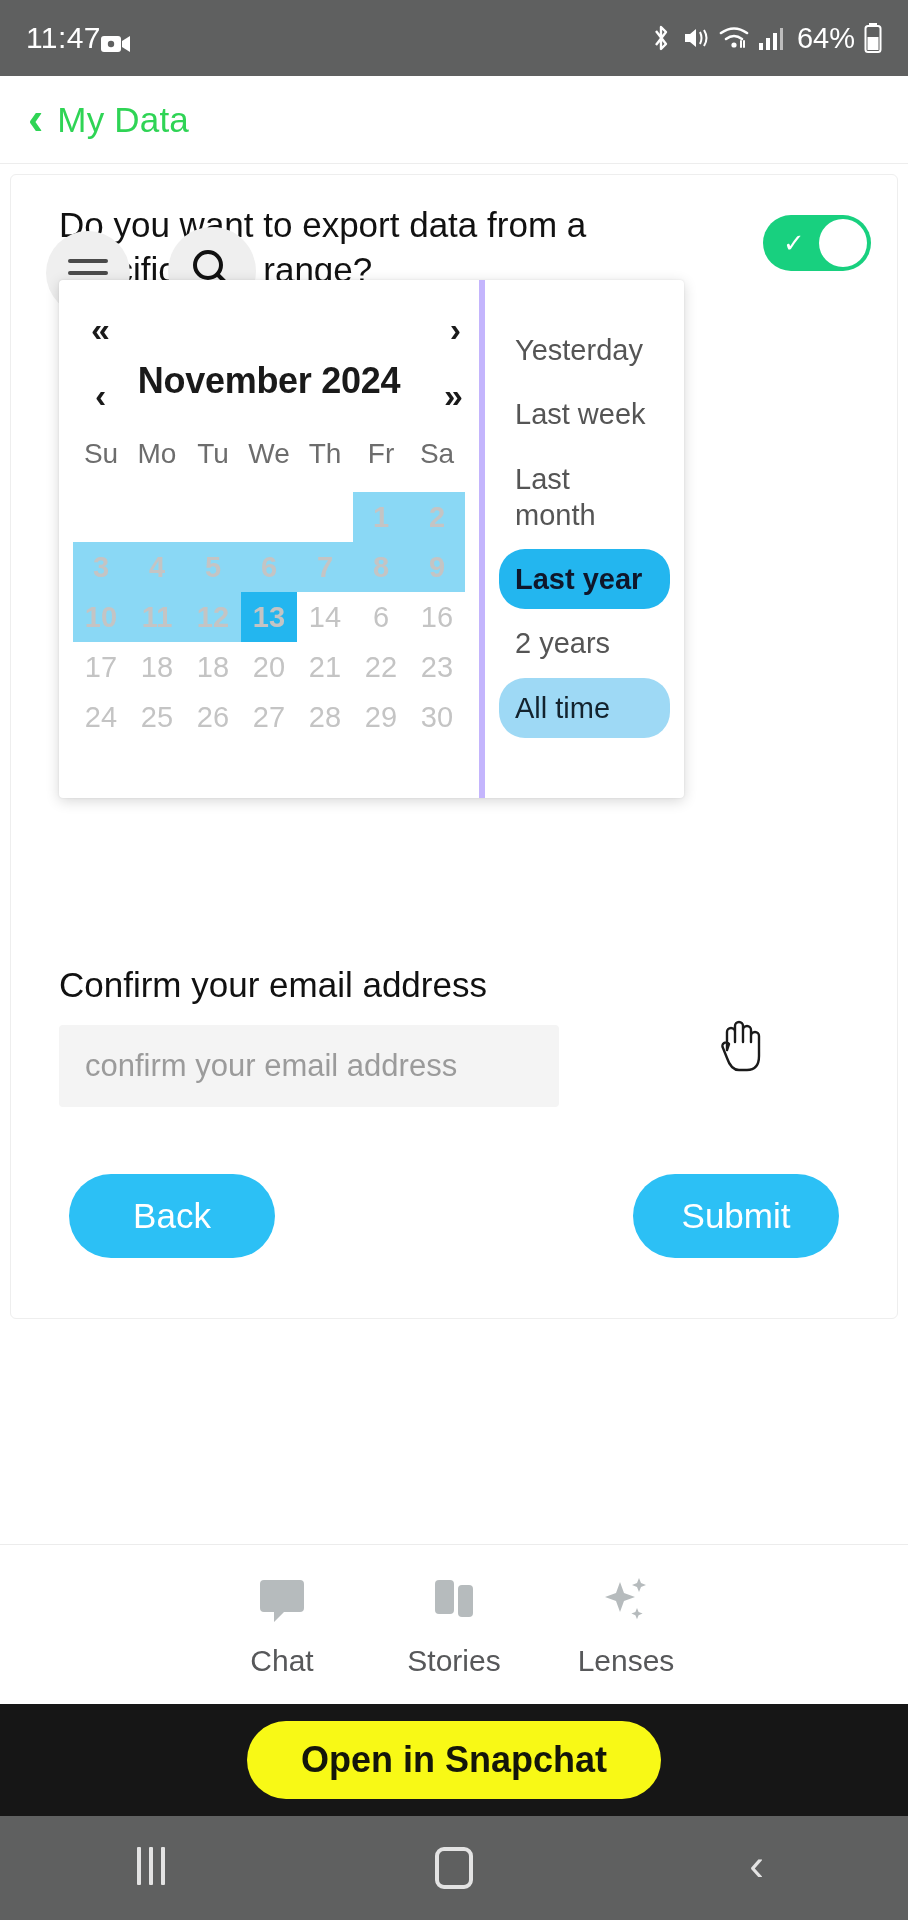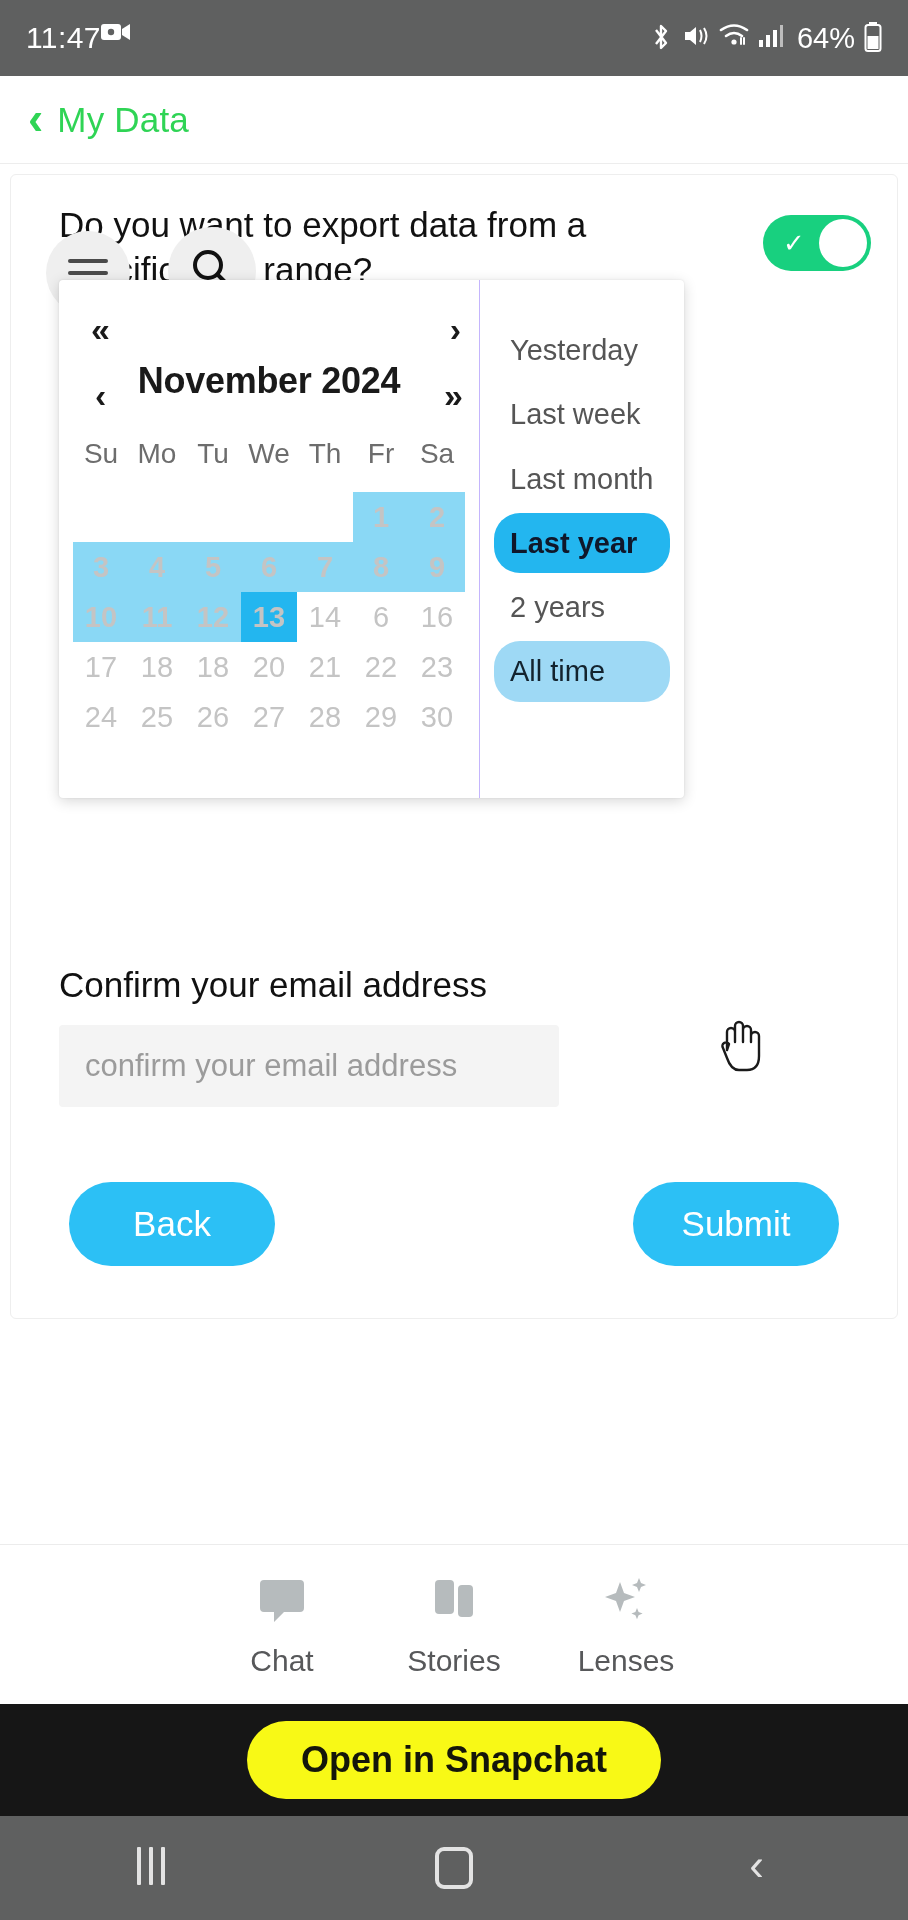--- a/index.html
+++ b/index.html
@@ -10,23 +10,23 @@
     overflow: hidden;
   }
   .phone { position: relative; width: 908px; height: 1920px; display: flex; flex-direction: column; }
 
   
   .statusbar {
     height: 76px; background: #5f6060; color: #ffffff;
     display: flex; align-items: center; justify-content: space-between;
     padding: 0 26px; flex: 0 0 76px;
   }
-  .sb-left { display: flex; align-items: flex-start; }
+  .sb-left { display: flex; align-items: flex-end; }
   .sb-time { font-size: 30px; letter-spacing: .4px; }
-  .sb-right { display: flex; align-items: flex-start; gap: 9px; }
+  .sb-right { display: flex; align-items: center; gap: 9px; }
   .sb-right .pct { font-size: 29px; margin-left: 4px; }
   .ic { display: inline-block; line-height: 0; }
 
   
   .titlebar {
     flex: 0 0 88px; background: #fff; display: flex; align-items: center;
     padding: 0 28px; gap: 14px; border-bottom: 1px solid #ededed;
   }
   .back-chevron { color: #2fd455; font-size: 46px; font-weight: 700; line-height: 1; margin-top: -4px; }
   .title-text { color: #2fd455; font-size: 35px; letter-spacing: .2px; }
@@ -103,21 +103,21 @@
     font-size: 29px; text-align: center; height: 50px; width: 14.28%;
     color: #c4c4c4; position: relative;
   }
   td.inrange { background: #8ad8f5; color: #1a2230; font-weight: 700; }
   td.selected { background: #23b6ef; color: #7fc4e0; font-weight: 700; }
   td.empty { background: transparent; }
 
   
   .presets {
     width: 205px; padding: 40px 0 0 0; display: flex; flex-direction: column;
-    gap: 4px; border-left: 1px solid #c4b5fd;
+    gap: 4px; border-left: 6px solid #c4b5fd;
   }
   .preset {
     font-size: 29px; color: #555; line-height: 1.25;
     padding: 12px 16px; border-radius: 26px; margin: 0 14px;
     cursor: pointer;
   }
   .preset.active { background: #23b6ef; color: #0f172a; font-weight: 700; }
   .preset.hover  { background: #9ed9f5; color: #13232e; }
   .preset.hover { position: relative; }
 
@@ -129,21 +129,21 @@
   .field-label { font-size: 35px; color: #111; }
   .field-input {
     margin-top: 20px; width: 500px; height: 82px; background: #f4f4f4;
     border: none; border-radius: 4px; padding: 0 26px;
     font-size: 31px; color: #9b9b9b; font-family: "Liberation Sans", sans-serif;
   }
   .field-input::placeholder { color: #9b9b9b; }
 
   
   .actions {
-    position: absolute; left: 0; right: 0; bottom: 52px;
+    position: absolute; left: 0; right: 0; bottom: 60px;
     display: flex; justify-content: space-between; padding: 0 58px;
   }
   .btn {
     background: #2cc0f5; color: #fff; border: none; border-radius: 48px;
     font-size: 35px; padding: 22px 0; width: 206px; cursor: pointer;
     font-family: "Liberation Sans", sans-serif;
   }
 
   
   .tabbar {

